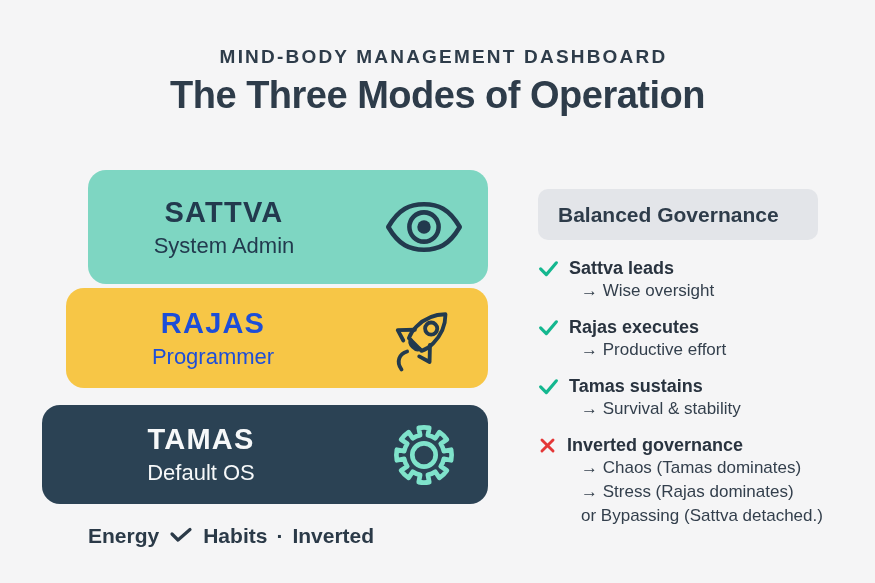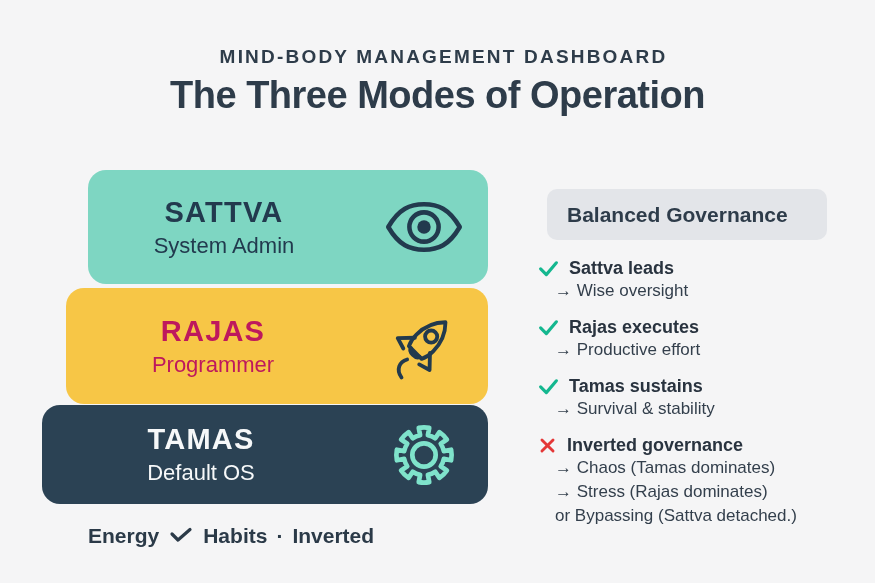--- a/index.html
+++ b/index.html
@@ -37,42 +37,42 @@
     position:absolute;
     display:flex;align-items:center;
     border-radius:18px;
     box-sizing:border-box;
   }
   .mode-text{flex:1;text-align:center;}
   .mode-name{font-size:29px;font-weight:bold;letter-spacing:1.2px;}
   .mode-role{font-size:22px;margin-top:4px;}
   .mode-icon{width:128px;display:flex;justify-content:center;align-items:center;}
   .m1{left:88px;top:170px;width:400px;height:114px;background:#7ed6c2;color:#223a4e;}
-  .m2{left:66px;top:288px;width:422px;height:116px;background:#f7c646;color:#be185d;}
+  .m2{left:66px;top:288px;width:422px;height:100px;background:#f7c646;color:#1d4ed8;}
   .m3{left:42px;top:405px;width:446px;height:99px;background:#2b4254;color:#f6f8f9;}
 
   
   .pill{
     position:absolute;left:538px;top:189px;
     width:280px;height:51px;
     background:#e3e5e9;border-radius:10px;
     display:flex;align-items:center;
     padding-left:20px;box-sizing:border-box;
-    font-size:21px;font-weight:bold;color:#2e3c4a;margin-left:9px;
+    font-size:21px;font-weight:bold;color:#2e3c4a;
   }
   .gov{position:absolute;left:538px;top:257px;width:335px;}
   .gov-item{margin-bottom:13px;}
   .gov-head{
     display:flex;align-items:center;gap:10px;
     font-size:18px;font-weight:bold;color:#29333f;
     line-height:22px;
   }
   .gov-head svg{flex:0 0 auto;display:block;}
   .gov-line{
-    margin-left:17px;
+    margin-left:43px;
     font-size:17px;line-height:24px;color:#333f4c;
   }
 
   
   .footer{
     position:absolute;left:88px;top:524px;
     display:flex;align-items:flex-start;gap:11px;
     font-size:21px;font-weight:bold;color:#2b3a48;
   }
   .footer svg{display:block;margin-top:3px;}

